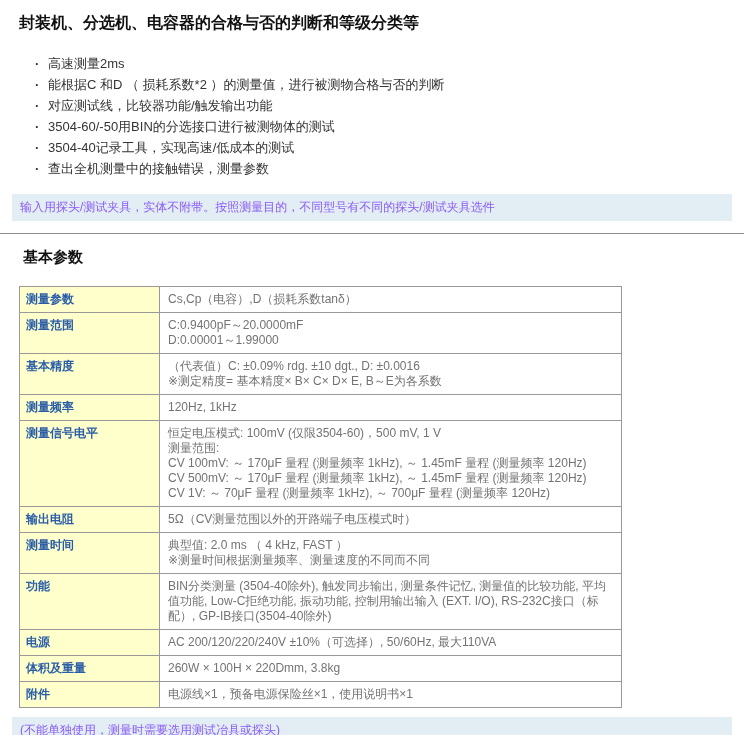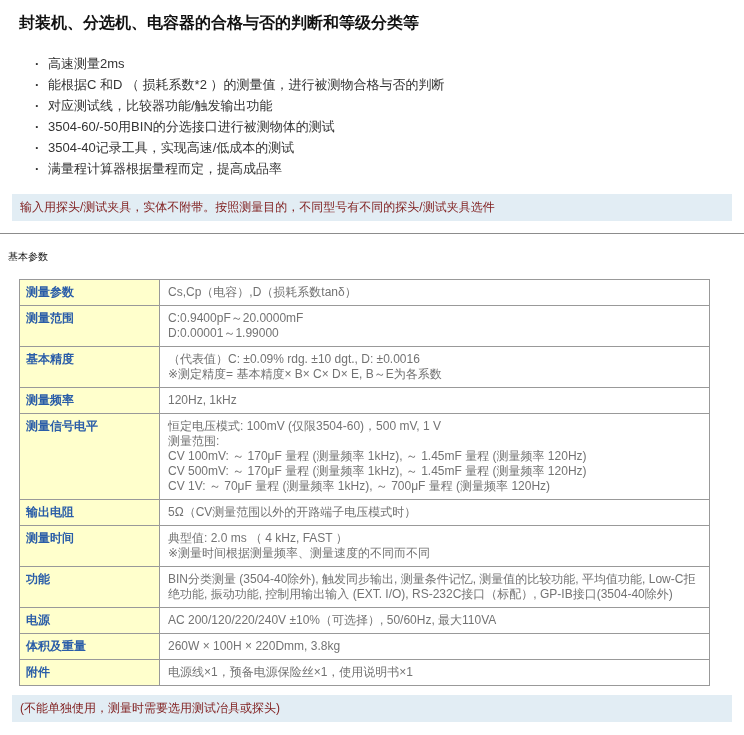--- a/index.html
+++ b/index.html
@@ -26,34 +26,34 @@
   .features li{
     position:relative;font-size:13px;line-height:21px;
     padding-left:13px;color:#333333;
   }
   .features li::before{
     content:"\00B7";position:absolute;left:0;top:0;
     font-weight:bold;color:#333333;
   }
   .banner{
     margin:15px 12px 0 12px;background:var(--note-bg);
-    font-size:12px;line-height:15px;color:#7f1d1d;
+    font-size:12px;line-height:15px;color:#8b5cf6;
     padding:6px 8px;
   }
   .banner.bottom{margin-top:9px;}
   .divider{
     border:none;border-top:1px solid #8c8c8c;margin:12px 0 0 0;
   }
   .section-title{
-    font-size:10px;font-weight:normal;color:#111111;
-    margin:14px 13px 0 2px;line-height:18px;
+    font-size:15px;font-weight:bold;color:#111111;
+    margin:14px 13px 0 17px;line-height:18px;
   }
   table.specs{
     border-collapse:collapse;table-layout:fixed;
-    width:691px;margin:13px 0 0 19px;
+    width:603px;margin:20px 0 0 19px;
   }
   table.specs th, table.specs td{
     border:1px solid var(--border);
     vertical-align:top;
   }
   table.specs th{
     width:140px;background:var(--label-bg);color:var(--label-text);
     font-size:12px;font-weight:bold;text-align:left;
     padding:5px 6px;line-height:15px;
   }
@@ -67,21 +67,21 @@
 <body>
 
 <h1 class="page-title">封装机、分选机、电容器的合格与否的判断和等级分类等</h1>
 
 <ul class="features">
   <li>高速测量2ms</li>
   <li>能根据C 和D （ 损耗系数*2 ）的测量值，进行被测物合格与否的判断</li>
   <li>对应测试线，比较器功能/触发输出功能</li>
   <li>3504-60/-50用BIN的分选接口进行被测物体的测试</li>
   <li>3504-40记录工具，实现高速/低成本的测试</li>
-  <li>满量程计算器根据量程而定，提高成品率</li>
+  <li>查出全机测量中的接触错误，测量参数</li>
 </ul>
 
 <div class="banner">输入用探头/测试夹具，实体不附带。按照测量目的，不同型号有不同的探头/测试夹具选件</div>
 
 <hr class="divider">
 
 <h2 class="section-title">基本参数</h2>
 
 <table class="specs">
   <tbody>

